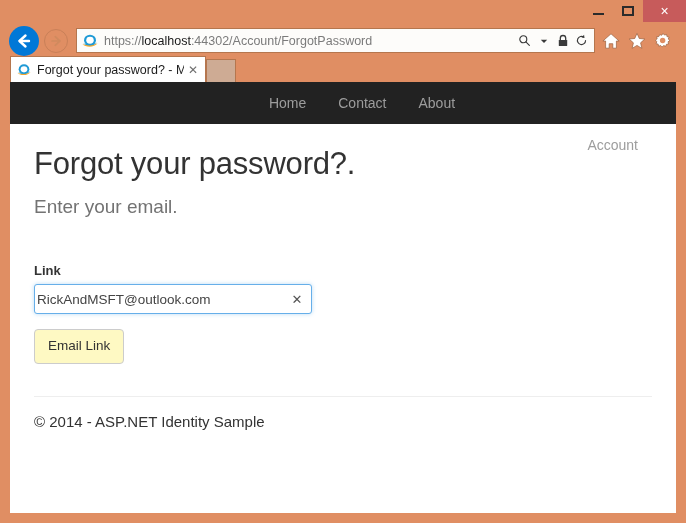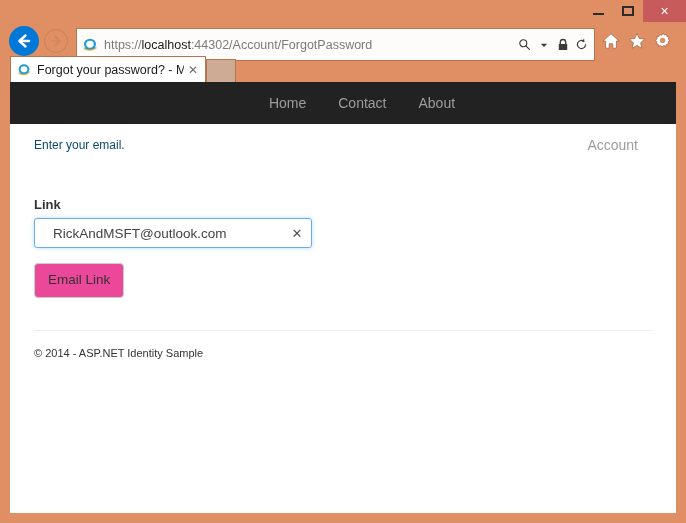--- a/index.html
+++ b/index.html
@@ -83,21 +83,21 @@
     border-radius: 50%;
     border: 1px solid #c98058;
     box-sizing: border-box;
     display: flex;
     align-items: center;
     justify-content: center;
   }
   #addressbar {
     position: absolute;
     left: 76px; top: 6px;
-    width: 519px; height: 33px;
+    width: 519px; height: 25px;
     background: #fdfcfa;
     border: 1px solid #b5764e;
     box-sizing: border-box;
     display: flex;
     align-items: center;
   }
   #ie-logo-url {
     margin-left: 4px;
     width: 18px; height: 18px;
     flex: 0 0 18px;
@@ -231,22 +231,22 @@
     padding: 0 24px;
   }
   #page-title {
     font-size: 31px;
     font-weight: 400;
     color: #333333;
     margin: 22px 0 0 0;
     letter-spacing: -0.2px;
   }
   #page-subtitle {
-    font-size: 12px;
-    color: #0c4a6e;
+    font-size: 19px;
+    color: #737373;
     margin: 14px 0 0 0;
   }
   #form-area {
     margin-top: 45px;
   }
   #email-label {
     display: block;
     font-size: 13px;
     font-weight: bold;
     color: #333333;
@@ -256,21 +256,21 @@
     position: relative;
     width: 278px;
     height: 30px;
   }
   #email-input {
     width: 278px;
     height: 30px;
     box-sizing: border-box;
     border: 1px solid #66afe9;
     border-radius: 3px;
-    padding: 4px 28px 4px 18px;
+    padding: 4px 28px 4px 2px;
     font-size: 13.5px;
     font-family: "Liberation Sans", sans-serif;
     color: #444444;
     outline: none;
     box-shadow: 0 0 4px rgba(102,175,233,.45);
     background: #ffffff;
   }
   #email-clear {
     position: absolute;
     right: 6px; top: 6px;
@@ -282,35 +282,35 @@
     font-size: 13px;
     cursor: pointer;
   }
   #email-link-button {
     margin-top: 15px;
     display: inline-block;
     padding: 7px 13px;
     font-size: 13.5px;
     font-family: "Liberation Sans", sans-serif;
     color: #333333;
-    background: #ec4899;
+    background: #fef9c3;
     border: 1px solid #cccccc;
     border-radius: 4px;
     cursor: pointer;
     line-height: 1.4;
   }
   #footer-rule {
     margin-top: 32px;
     border: none;
     border-top: 1px solid #eeeeee;
     height: 0;
   }
   #footer-text {
     margin-top: 16px;
-    font-size: 11px;
+    font-size: 15px;
     color: #333333;
   }
 </style>
 </head>
 <body>
 
 <div id="window">
 
   <div id="titlebar">
     <div class="wbtn" id="btn-min">
@@ -418,20 +418,21 @@
         <a class="nav-link" href="#">Home</a>
         <a class="nav-link" href="#">Contact</a>
         <a class="nav-link" href="#">About</a>
       </div>
       <div class="nav-right">
         <a class="nav-link" href="#">Account</a>
       </div>
     </div>
 
     <div id="container">
+      <h1 id="page-title">Forgot your password?.</h1>
       <p id="page-subtitle">Enter your email.</p>
 
       <div id="form-area">
         <label id="email-label" for="email-input">Link</label>
         <div id="email-wrap">
           <input id="email-input" type="text" value="RickAndMSFT@outlook.com" style="">
           <div id="email-clear">✕</div>
         </div>
         <button id="email-link-button">Email Link</button>
       </div>

